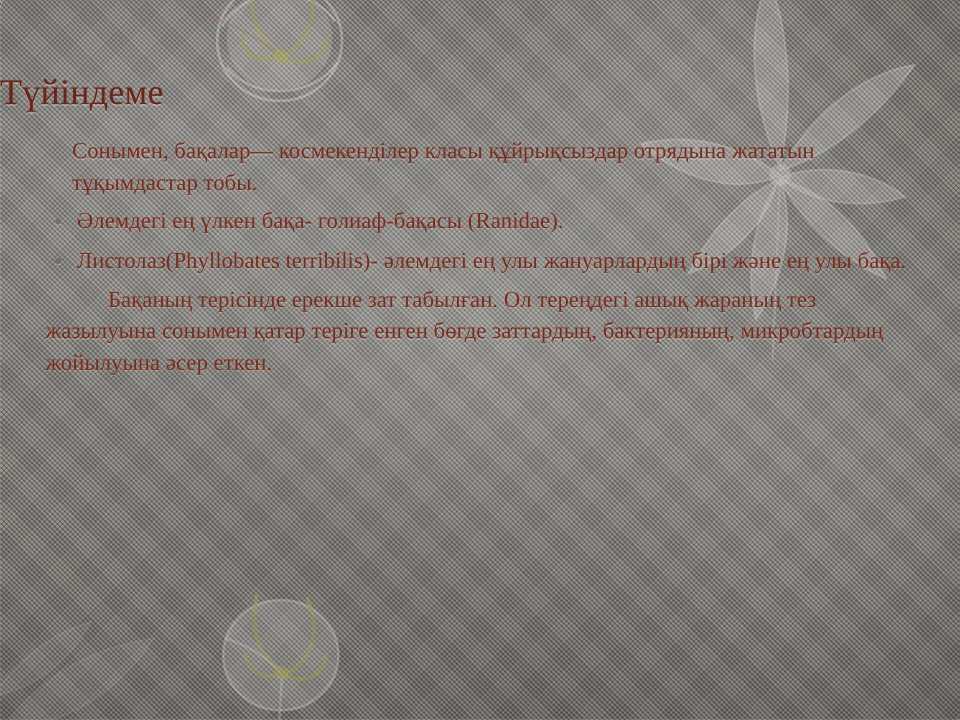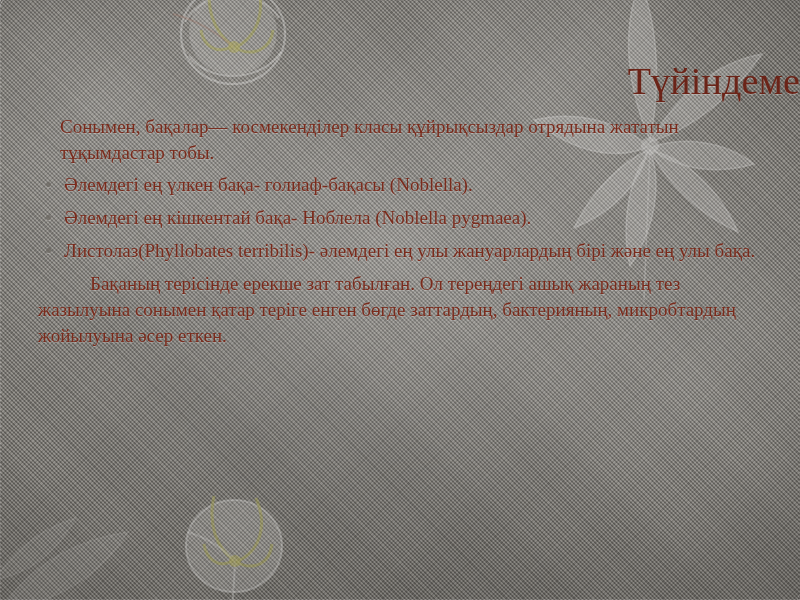--- a/index.html
+++ b/index.html
@@ -89,22 +89,22 @@
   #content {
     position: absolute;
     inset: 0;
   }
 
   .slide-title {
     position: absolute;
     left: 0;
     top: 62px;
     width: 800px;
-    text-align: right;
-    font-size: 38px;
+    text-align: left;
+    font-size: 30px;
     line-height: 1.05;
     color: #6b2418;
     letter-spacing: .2px;
     text-shadow: 0 1px 0 rgba(255,255,255,0.28), 0 0 1px rgba(90,34,22,0.35);
   }
 
   .body-block {
     position: absolute;
     left: 38px;
     top: 114px;
@@ -231,25 +231,21 @@
 
     <div class="slide-title">Түйіндеме</div>
 
     <div class="body-block">
 
       <p class="para-first">Сонымен, бақалар— космекенділер класы құйрықсыздар отрядына жататын тұқымдастар тобы.</p>
 
       <ul class="bullets">
         <li>
           <span class="bullet-dot"></span>
-          <span>Әлемдегі ең үлкен бақа- голиаф-бақасы (Noblella).</span>
-        </li>
-        <li>
-          <span class="bullet-dot"></span>
-          <span>Әлемдегі ең кішкентай бақа- Ноблела (Noblella pygmaea).</span>
+          <span>Әлемдегі ең үлкен бақа- голиаф-бақасы (Ranidae).</span>
         </li>
         <li>
           <span class="bullet-dot"></span>
           <span>Листолаз(Phyllobates terribilis)- әлемдегі ең улы жануарлардың бірі және ең улы бақа.</span>
         </li>
       </ul>
 
       <p class="para-last">Бақаның терісінде ерекше зат табылған. Ол тереңдегі ашық жараның тез жазылуына сонымен қатар теріге енген бөгде заттардың, бактерияның, микробтардың жойылуына әсер еткен.</p>
 
     </div>

